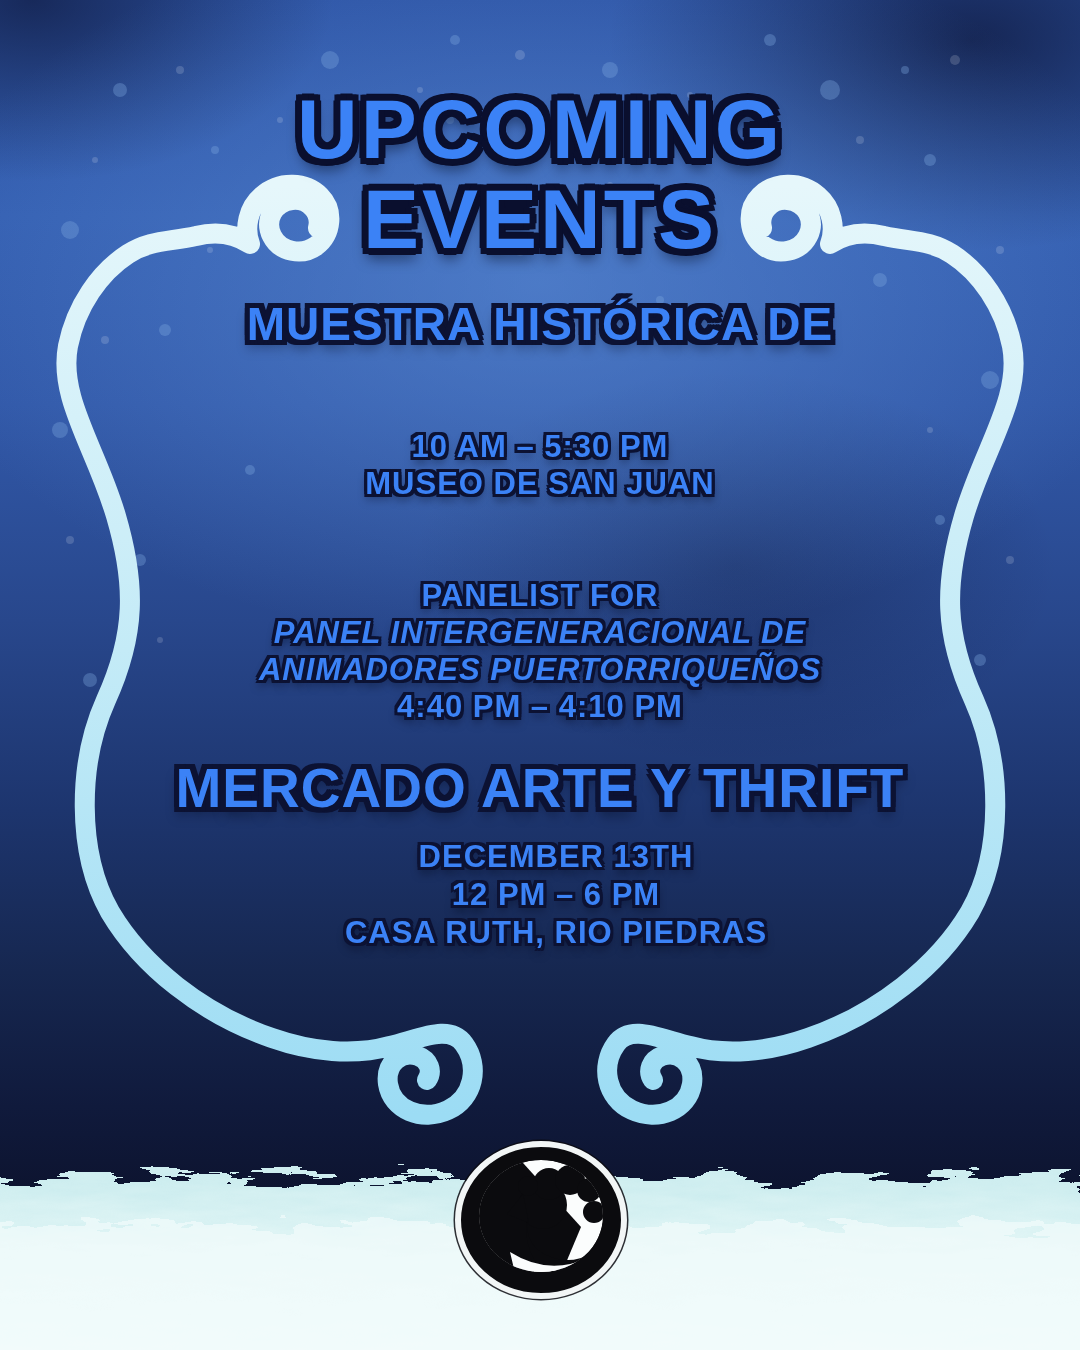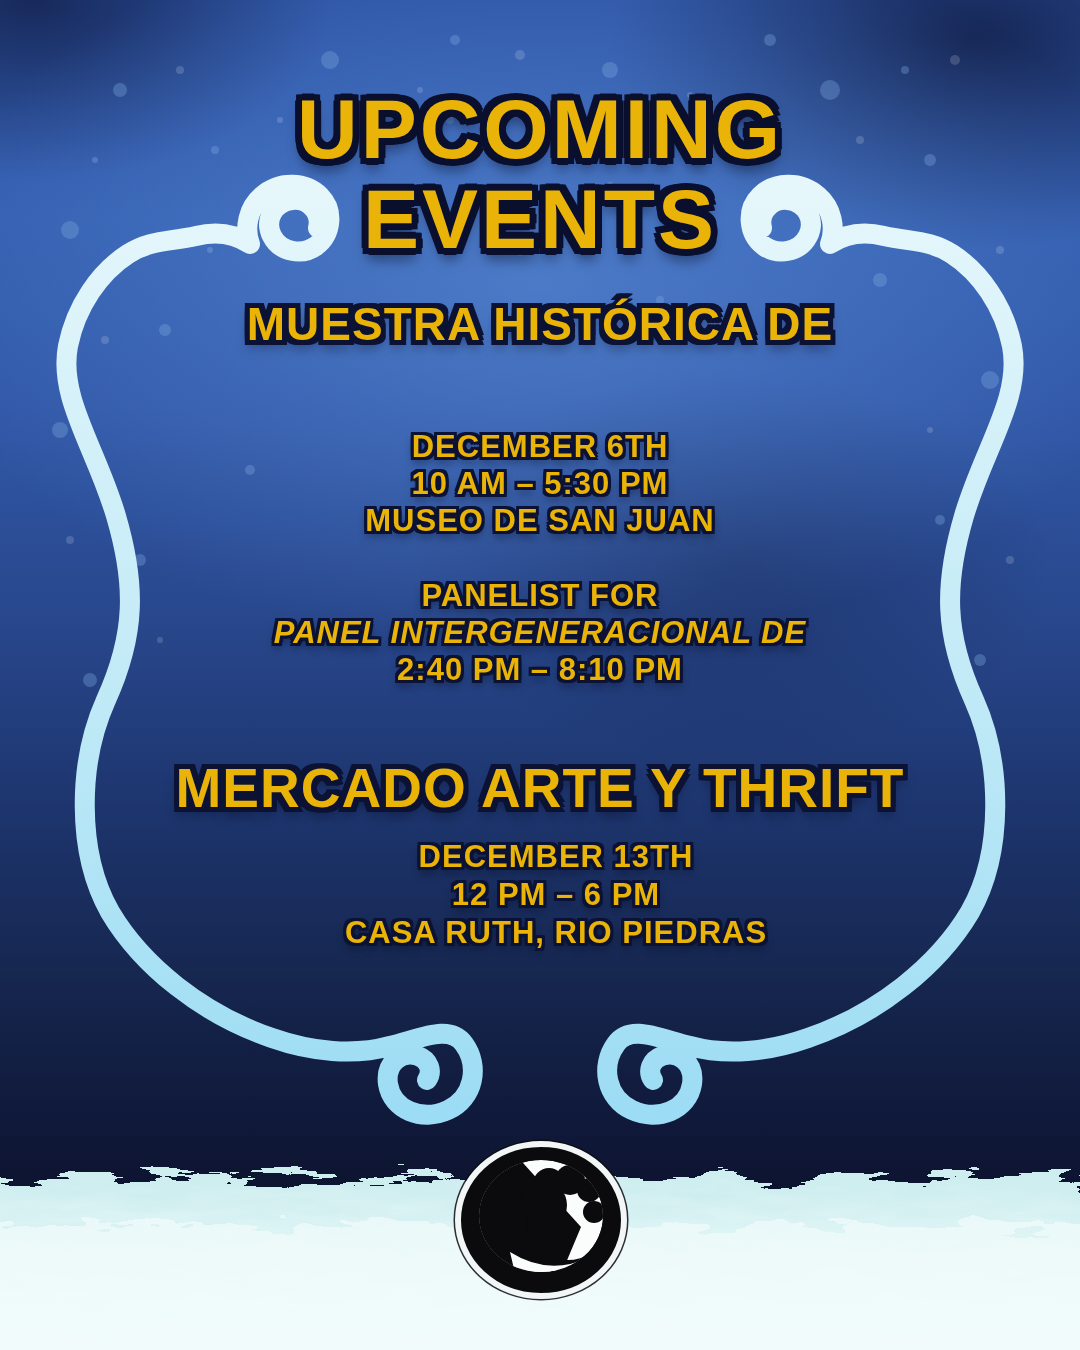--- a/index.html
+++ b/index.html
@@ -19,21 +19,21 @@
       radial-gradient(460px 280px at 68% 42%, rgba(10,16,44,0.30), rgba(10,16,44,0) 70%),
       linear-gradient(180deg,
         #2e55a6 0%, #3560b2 16%, #3158a8 30%, #28478c 46%,
         #1d356e 60%, #162750 72%, #101a3c 82%, #0c122c 90%, #0b1128 100%);
   }
   .art{position:absolute;inset:0;width:1080px;height:1350px;}
   
   .txt{
     position:absolute;left:0;width:100%;
     text-align:center;font-weight:700;
-    color:#eab308;letter-spacing:1px;
+    color:#3b82f6;letter-spacing:1px;
     -webkit-font-smoothing:antialiased;
   }
   .o-sm{text-shadow:
     -3px -3px 0 #0c1233, 3px -3px 0 #0c1233,-3px 3px 0 #0c1233, 3px 3px 0 #0c1233,
     -3px 0 0 #0c1233, 3px 0 0 #0c1233, 0 -3px 0 #0c1233, 0 3px 0 #0c1233,
     0 6px 9px rgba(4,7,24,.55);}
   .o-lg{text-shadow:
     -5px -5px 0 #0c1233, 5px -5px 0 #0c1233,-5px 5px 0 #0c1233, 5px 5px 0 #0c1233,
     -5px 0 0 #0c1233, 5px 0 0 #0c1233, 0 -5px 0 #0c1233, 0 5px 0 #0c1233,
     -3px -5px 0 #0c1233, 3px -5px 0 #0c1233,-3px 5px 0 #0c1233, 3px 5px 0 #0c1233,
@@ -196,29 +196,29 @@
   <header class="txt title o-xl">
     <div>UPCOMING</div>
     <div>EVENTS</div>
   </header>
 
   <section class="txt ev1-head o-lg">
     <div>MUESTRA HISTÓRICA DE</div>
   </section>
 
   <section class="txt ev1-meta o-sm">
-    <div>DECEMBER 6TH</div>
     <div>10 AM – 5:30 PM</div>
     <div>MUSEO DE SAN JUAN</div>
   </section>
 
   <section class="txt panel o-sm">
     <div>PANELIST FOR</div>
     <div class="it">PANEL INTERGENERACIONAL DE</div>
-    <div>2:40 PM – 8:10 PM</div>
+    <div class="it">ANIMADORES PUERTORRIQUEÑOS</div>
+    <div>4:40 PM – 4:10 PM</div>
   </section>
 
   <section class="txt ev2-head o-lg">
     <div>MERCADO ARTE Y THRIFT</div>
   </section>
 
   <section class="txt ev2-meta o-sm">
     <div>DECEMBER 13TH</div>
     <div>12 PM – 6 PM</div>
     <div>CASA RUTH, RIO PIEDRAS</div>

